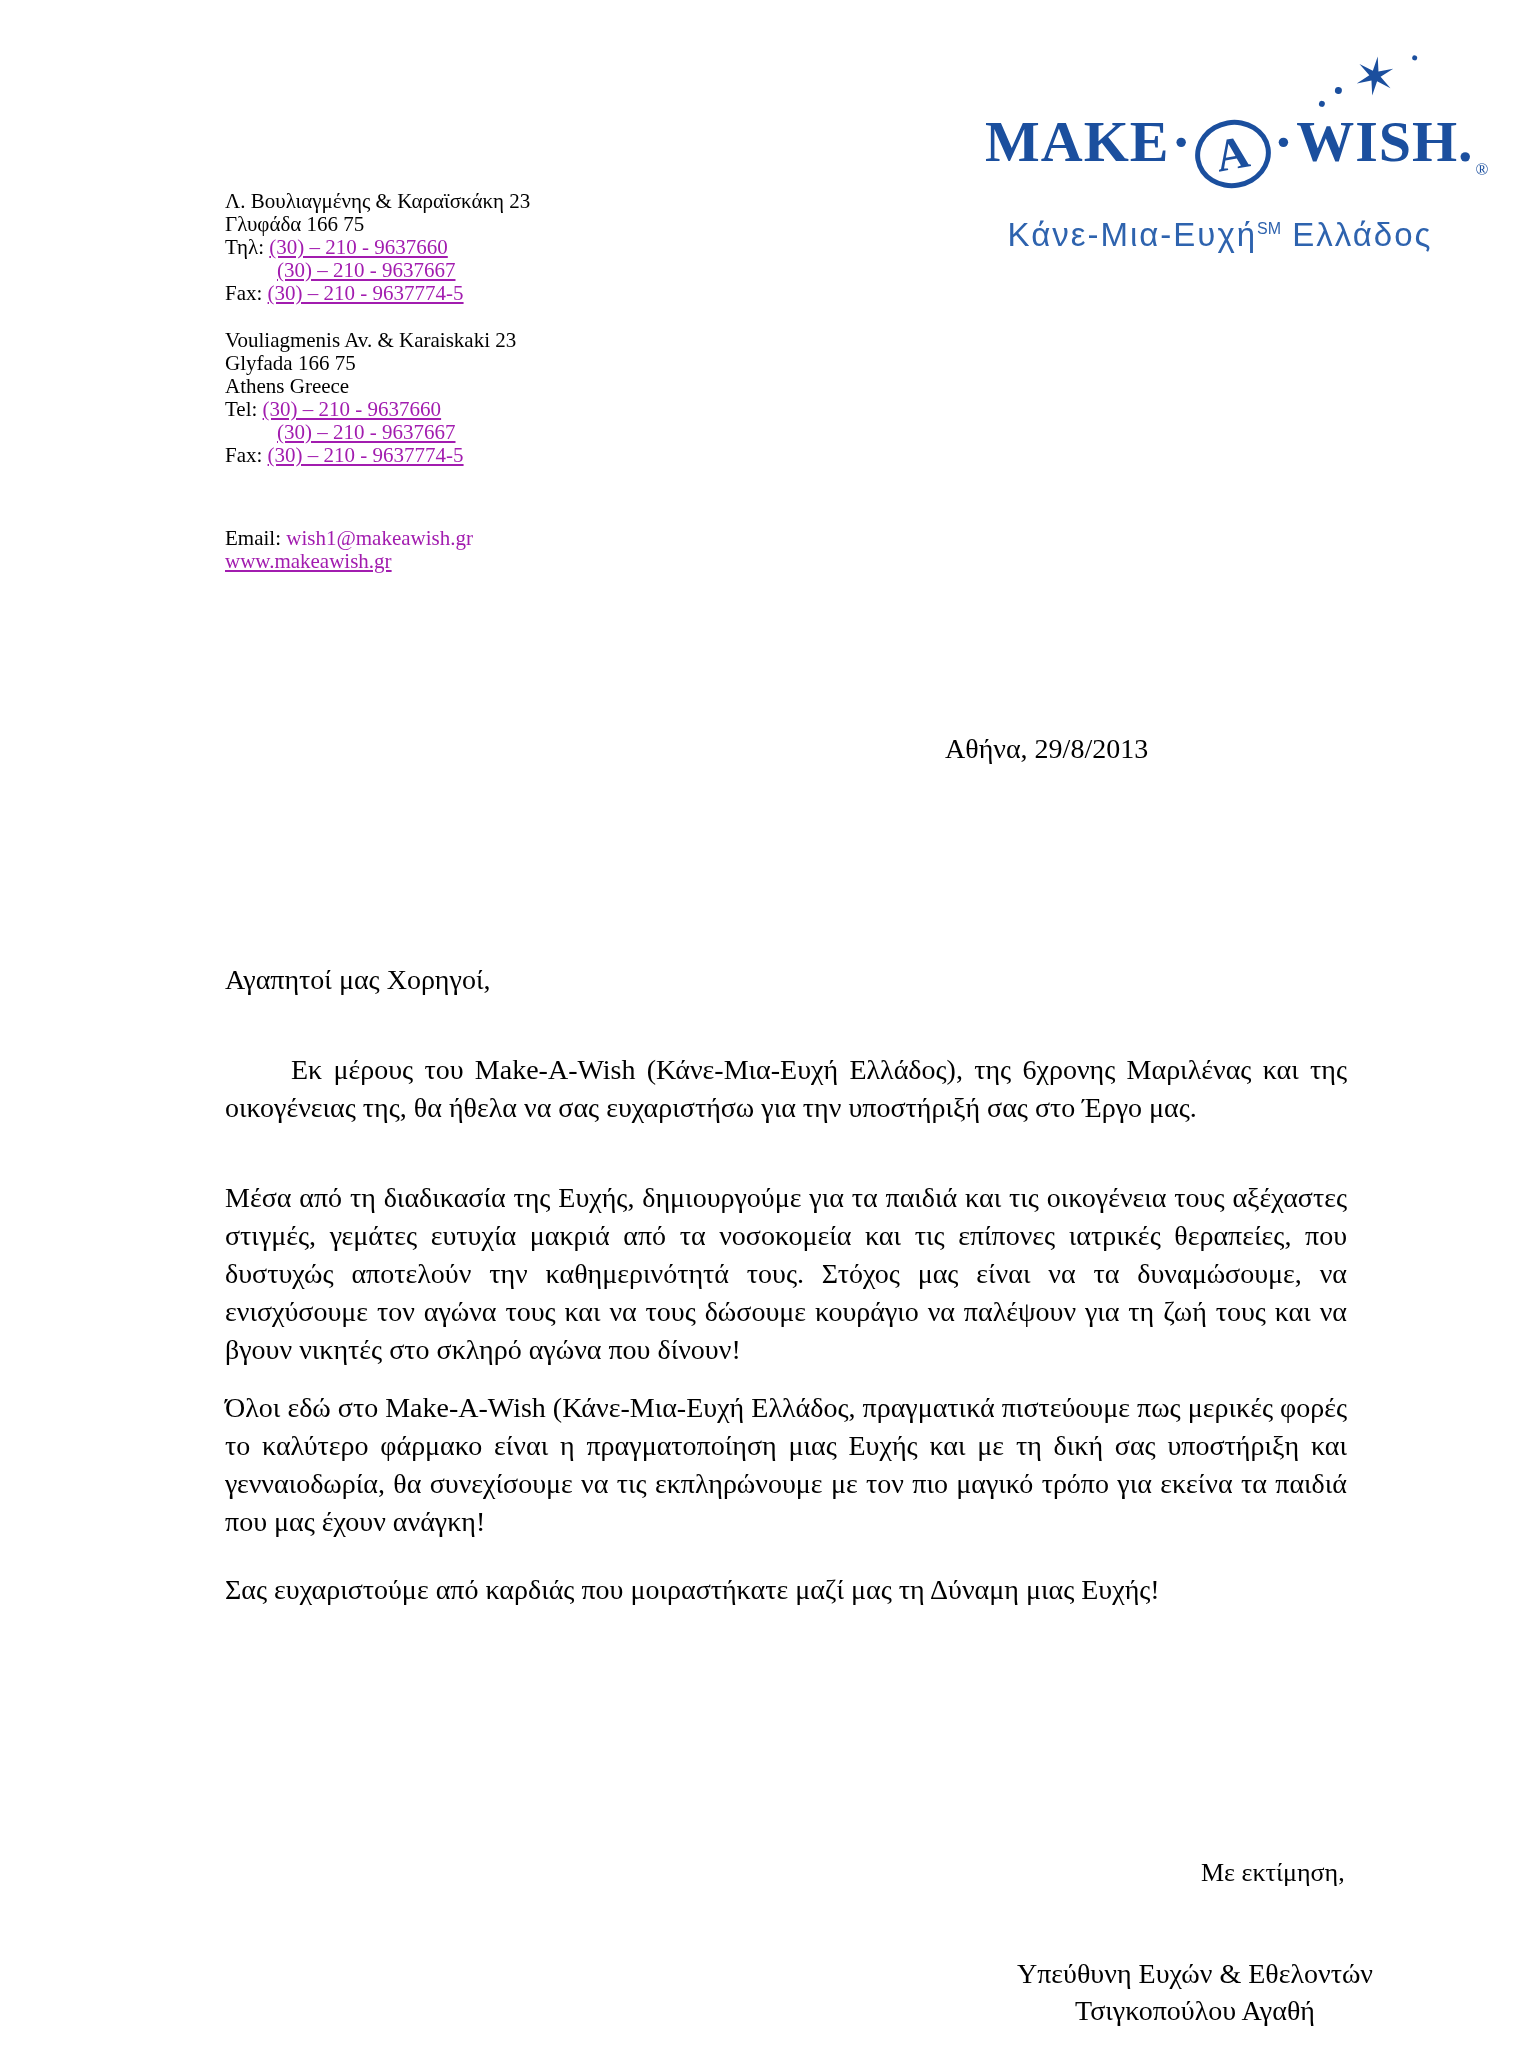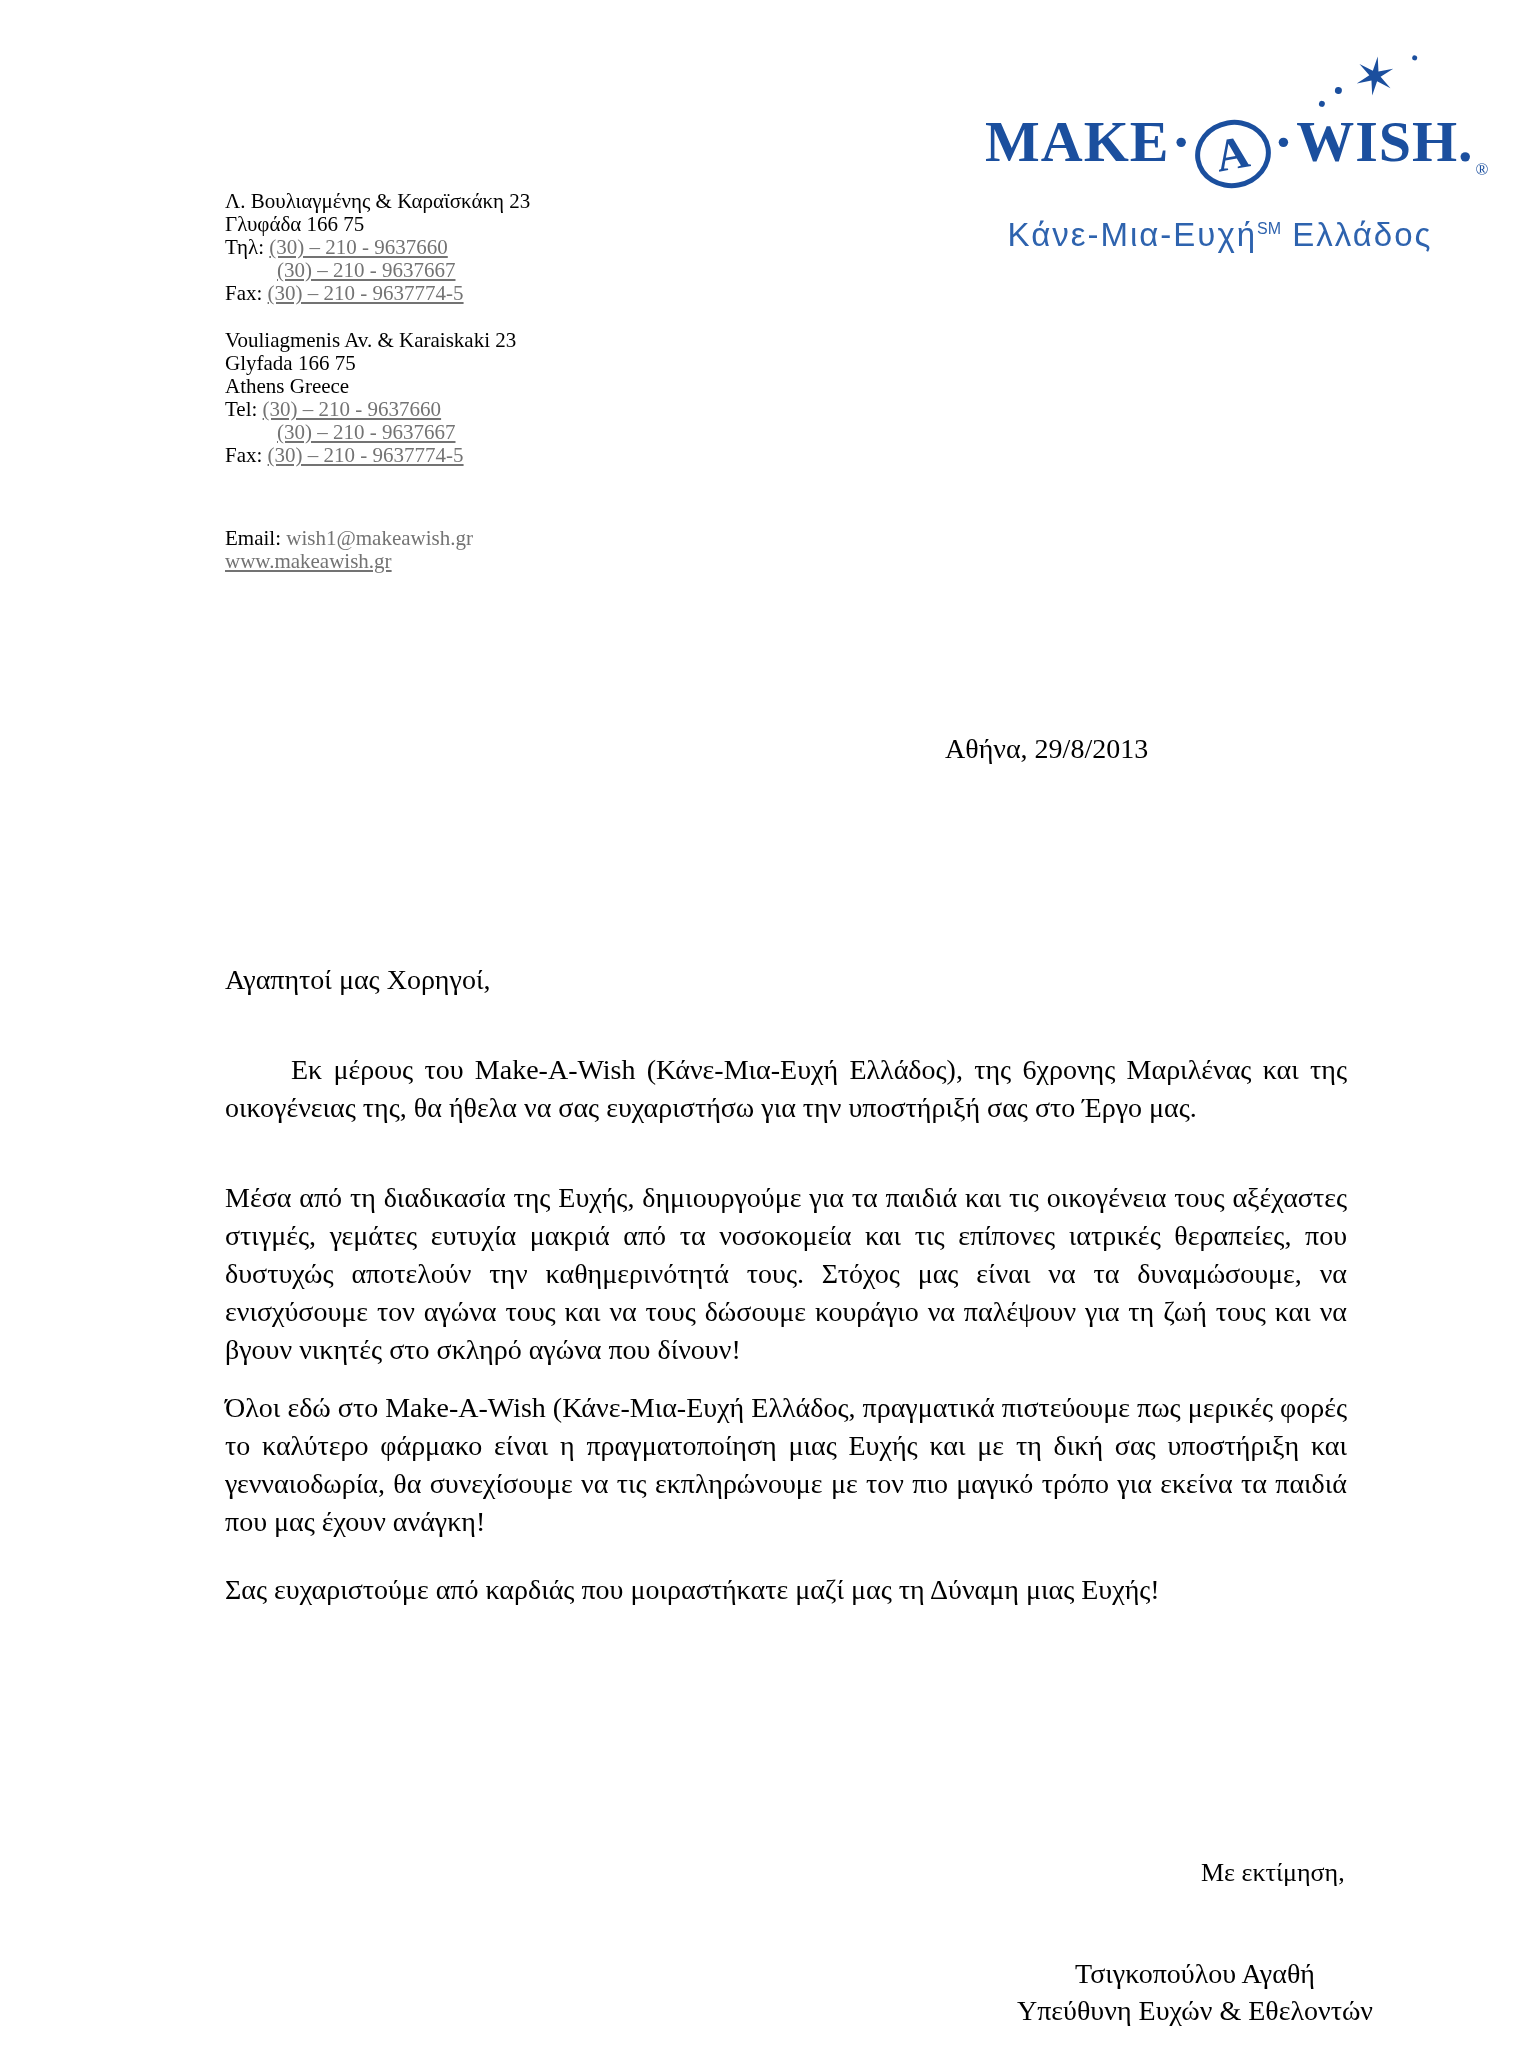--- a/index.html
+++ b/index.html
@@ -18,21 +18,21 @@
     position: absolute;
     left: 225px;
     top: 190px;
     font-size: 21px;
     line-height: 23px;
   }
   .contact .block { margin: 0 0 24px 0; }
   .contact .block.online { margin-top: 60px; }
   .contact .indent { padding-left: 52px; }
   a.doc-link, .doc-link {
-    color: #737373;
+    color: #a21caf;
     text-decoration: underline;
     cursor: pointer;
   }
   .doc-link.no-underline { text-decoration: none; }
 
   
   .logo {
     position: absolute;
     left: 985px;
     top: 48px;
@@ -180,17 +180,17 @@
   <div class="letter-body">
     <p class="salutation">Αγαπητοί μας Χορηγοί,</p>
     <p class="para-1">Εκ μέρους του Make-A-Wish (Κάνε-Μια-Ευχή Ελλάδος), της 6χρονης Μαριλένας και της οικογένειας της, θα ήθελα να σας ευχαριστήσω για την υποστήριξή σας στο Έργο μας.</p>
     <p class="para-3">Μέσα από τη διαδικασία της Ευχής, δημιουργούμε για τα παιδιά και τις οικογένεια τους αξέχαστες στιγμές, γεμάτες ευτυχία μακριά από τα νοσοκομεία και τις επίπονες ιατρικές θεραπείες, που δυστυχώς αποτελούν την καθημερινότητά τους. Στόχος μας είναι να τα δυναμώσουμε, να ενισχύσουμε τον αγώνα τους και να τους δώσουμε κουράγιο να παλέψουν για τη ζωή τους και να βγουν νικητές στο σκληρό αγώνα που δίνουν!</p>
     <p class="para-4">Όλοι εδώ στο Make-A-Wish (Κάνε-Μια-Ευχή Ελλάδος, πραγματικά πιστεύουμε πως μερικές φορές το καλύτερο φάρμακο είναι η πραγματοποίηση μιας Ευχής και με τη δική σας υποστήριξη και γενναιοδωρία, θα συνεχίσουμε να τις εκπληρώνουμε με τον πιο μαγικό τρόπο για εκείνα τα παιδιά που μας έχουν ανάγκη!</p>
     <p class="para-5">Σας ευχαριστούμε από καρδιάς που μοιραστήκατε μαζί μας τη Δύναμη μιας Ευχής!</p>
   </div>
 
   <div class="closing">Με εκτίμηση,</div>
   <div class="signature">
+    <div>Υπεύθυνη Ευχών &amp; Εθελοντών</div>
     <div>Τσιγκοπούλου Αγαθή</div>
-    <div>Υπεύθυνη Ευχών &amp; Εθελοντών</div>
   </div>
 
 </div>
 
 </body></html>

